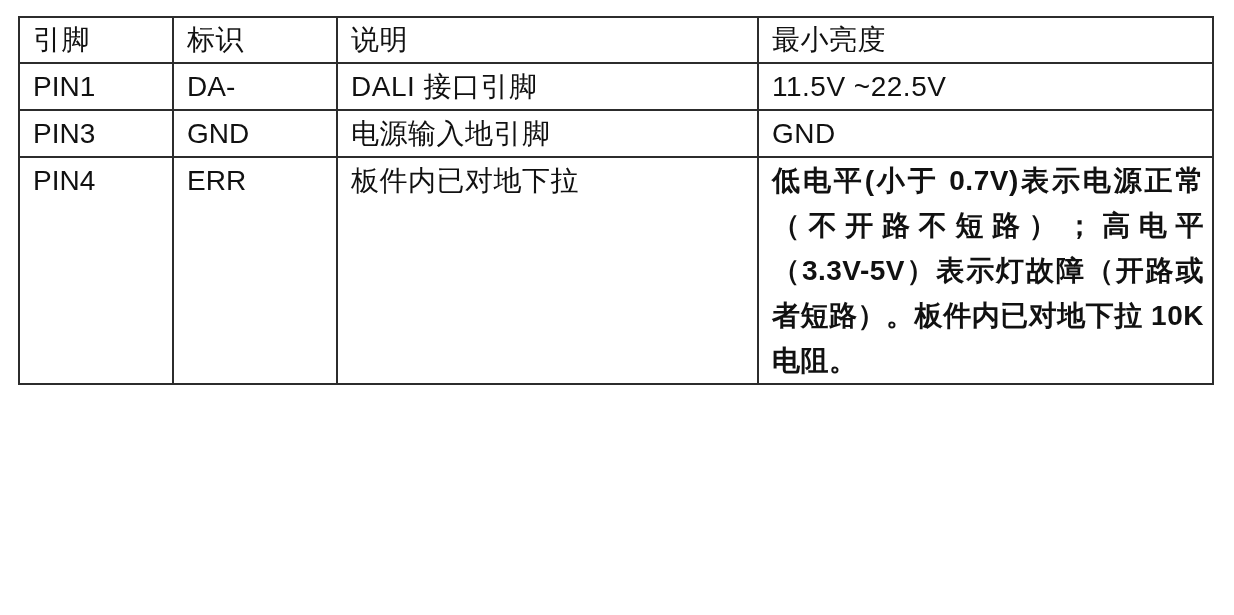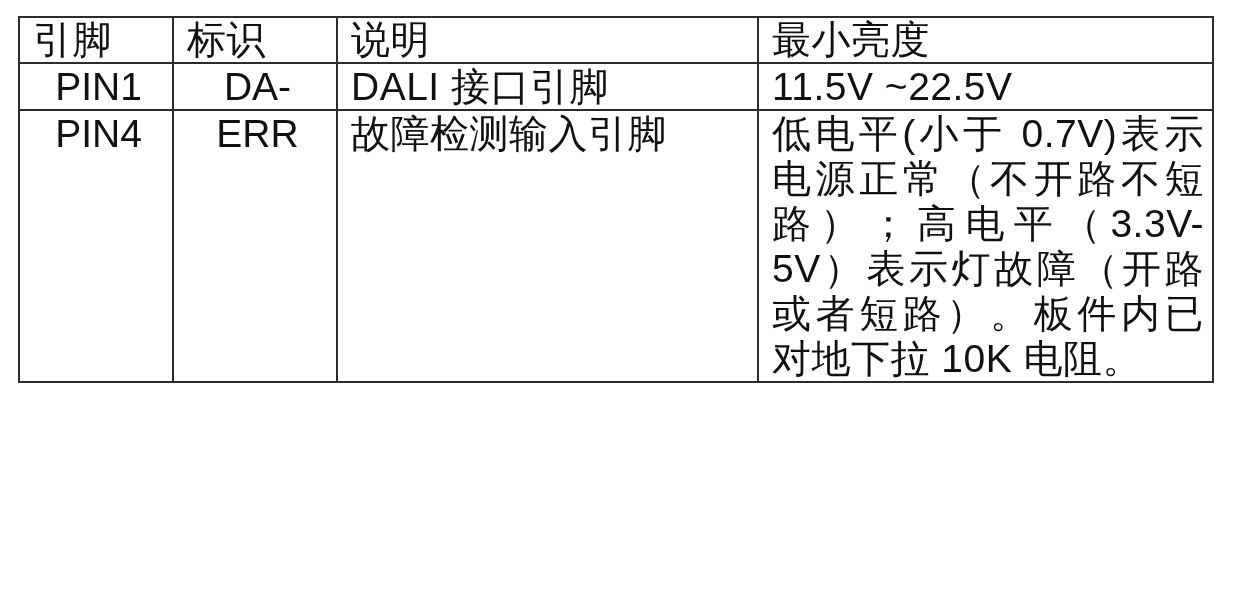--- a/index.html
+++ b/index.html
@@ -23,42 +23,42 @@
     left: 18px;
     top: 16px;
     width: 1194px;
     border-collapse: collapse;
     table-layout: fixed;
     background: #ffffff;
   }
   table.pin-table th,
   table.pin-table td {
     border: 2px solid #2c2c2c;
-    font-size: 39px;
+    font-size: 28px;
     font-weight: 400;
     line-height: 45px;
     color: #111111;
     vertical-align: top;
     padding: 0 8px 0 13px;
     overflow: hidden;
     word-break: break-word;
   }
   table.pin-table th {
     text-align: left;
     line-height: 44px;
     height: 44px;
     font-weight: 400;
   }
   td.cell-pin, td.cell-label {
     font-family: "Liberation Sans", sans-serif;
-    text-align: center;
   }
   tr.row-single td { height: 44px; }
   td.cell-params.multiline {
     text-align: justify;
+    font-weight: bold;
   }
   
   td.cell-desc, td.cell-params, th {
     letter-spacing: 0.5px;
   }
 </style>
 </head>
 <body>
 
 <div class="page">
@@ -77,21 +77,27 @@
         <th>最小亮度</th>
       </tr>
     </thead>
     <tbody>
       <tr class="row-single">
         <td class="cell-pin">PIN1</td>
         <td class="cell-label">DA-</td>
         <td class="cell-desc">DALI 接口引脚</td>
         <td class="cell-params">11.5V ~22.5V</td>
       </tr>
+      <tr class="row-single">
+        <td class="cell-pin">PIN3</td>
+        <td class="cell-label">GND</td>
+        <td class="cell-desc">电源输入地引脚</td>
+        <td class="cell-params">GND</td>
+      </tr>
       <tr>
         <td class="cell-pin">PIN4</td>
         <td class="cell-label">ERR</td>
-        <td class="cell-desc">故障检测输入引脚</td>
+        <td class="cell-desc">板件内已对地下拉</td>
         <td class="cell-params multiline">低电平(小于 0.7V)表示电源正常（不开路不短路）；高电平（3.3V-5V）表示灯故障（开路或者短路）。板件内已对地下拉 10K 电阻。</td>
       </tr>
     </tbody>
   </table>
 </div>
 
 </body></html>

